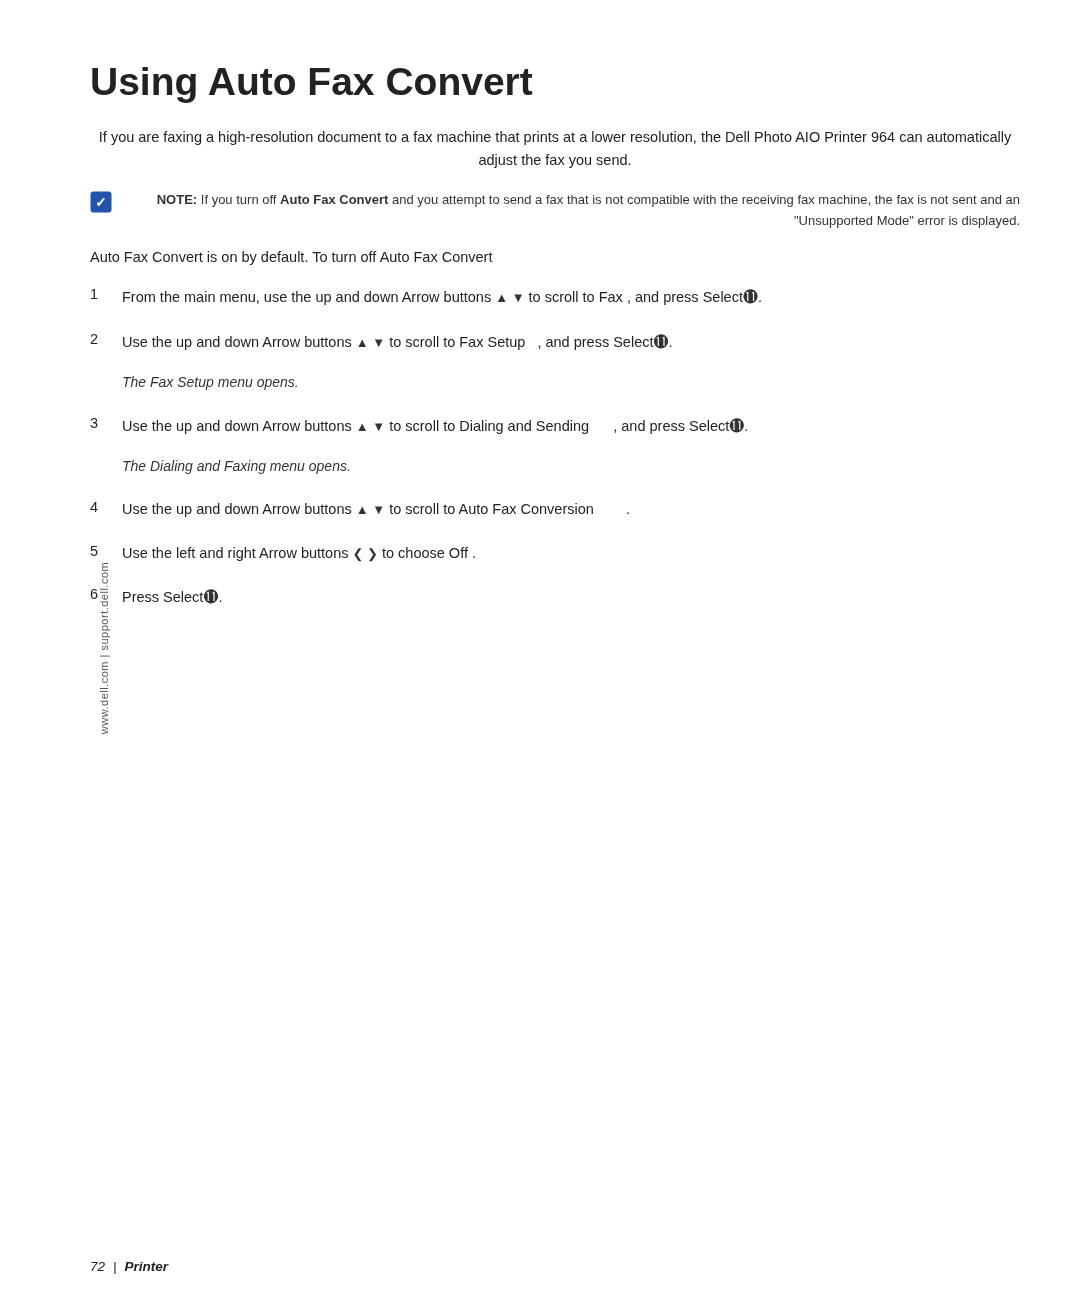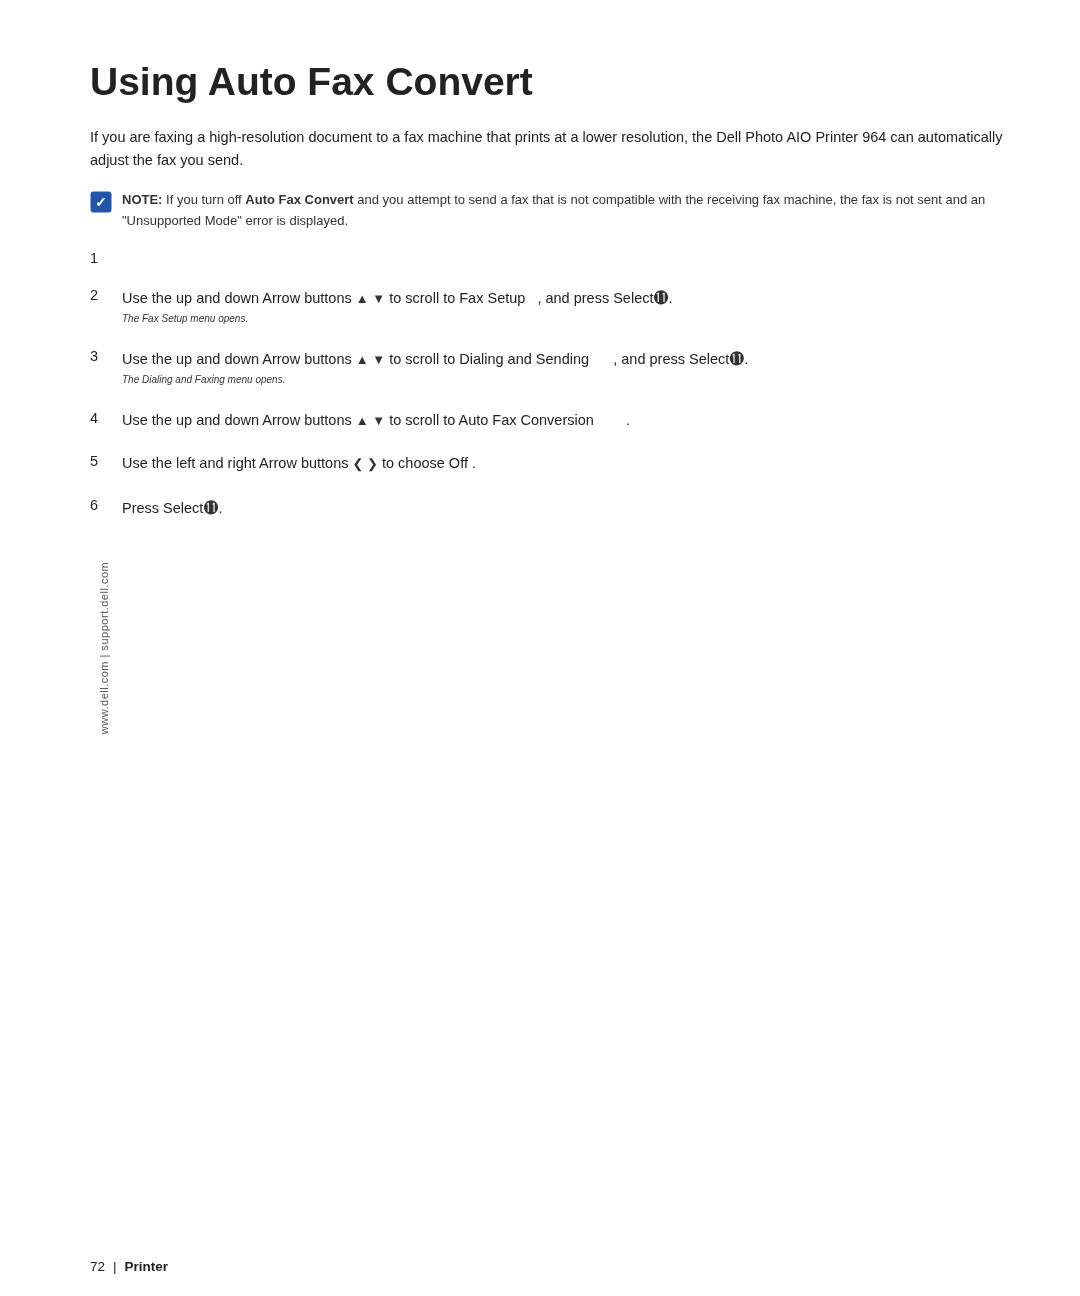--- a/index.html
+++ b/index.html
@@ -44,40 +44,42 @@
       margin-bottom: 22px;
       font-family: Arial, Helvetica, sans-serif;
       border-bottom: none;
     }
 
     .intro-text {
       font-size: 14.5px;
       line-height: 1.6;
       margin-bottom: 18px;
       color: #222;
+      text-align: center;
     }
 
     .note-box {
       display: flex;
       align-items: flex-start;
       margin-bottom: 18px;
       gap: 10px;
     }
 
     .note-icon {
       flex-shrink: 0;
       width: 22px;
       height: 22px;
       margin-top: 1px;
     }
 
     .note-text {
       font-size: 13px;
       line-height: 1.55;
       color: #333;
+      text-align: right;
     }
 
     .note-text strong {
       font-weight: bold;
     }
 
     .auto-fax-intro {
       font-size: 14.5px;
       margin-bottom: 20px;
       color: #222;
@@ -105,22 +107,22 @@
     }
 
     .step-content {
       font-size: 14.5px;
       line-height: 1.65;
       color: #222;
     }
 
     .step-content .sub-line {
       display: block;
-      margin-top: 0;
-      font-size: 10px;
+      margin-top: 16px;
+      font-size: 14px;
       color: #333;
       font-style: italic;
     }
 
     .arrow-symbol {
       font-size: 13px;
       color: #333;
     }
 
     .select-symbol {
@@ -131,20 +133,21 @@
     .footer {
       position: absolute;
       bottom: 22px;
       left: 90px;
       right: 71px;
       display: flex;
       align-items: center;
       gap: 8px;
       font-size: 13.5px;
       color: #222;
+      font-style: italic;
     }
 
     .footer-page {
       font-size: 13.5px;
     }
 
     .footer-divider {
       font-size: 13.5px;
     }
 
@@ -168,25 +171,31 @@
     <svg class="note-icon" viewBox="0 0 22 22" fill="none" xmlns="http://www.w3.org/2000/svg">
       <rect x="1" y="1" width="20" height="20" rx="2" fill="#2255aa" stroke="#2255aa" stroke-width="1"></rect>
       <text x="11" y="16" text-anchor="middle" fill="white" font-size="14" font-weight="bold" font-family="Arial">✓</text>
     </svg>
     <p class="note-text">
       <strong>NOTE:</strong>
       <span> If you turn off <strong>Auto Fax Convert</strong> and you attempt to send a fax that is not compatible with the receiving fax machine, the fax is not sent and an "Unsupported Mode" error is displayed.</span>
     </p>
   </div>
 
+  <p class="auto-fax-intro">Auto Fax Convert is on by default. To turn off Auto Fax Convert</p>
 
   <ol class="steps-list">
 
     <li>
       <span class="step-number">1</span>
+      <div class="step-content">
+        From the main menu, use the up and down Arrow buttons
+        <span class="arrow-symbol">▲ ▼</span>
+        to scroll to Fax , and press Select<span class="select-symbol">⓫</span>.
+      </div>
     </li>
 
     <li>
       <span class="step-number">2</span>
       <div class="step-content">
         Use the up and down Arrow buttons
         <span class="arrow-symbol">▲ ▼</span>
         to scroll to Fax Setup &nbsp;&nbsp;, and press Select<span class="select-symbol">⓫</span>.
         <span class="sub-line">The Fax Setup menu opens.</span>
       </div>

